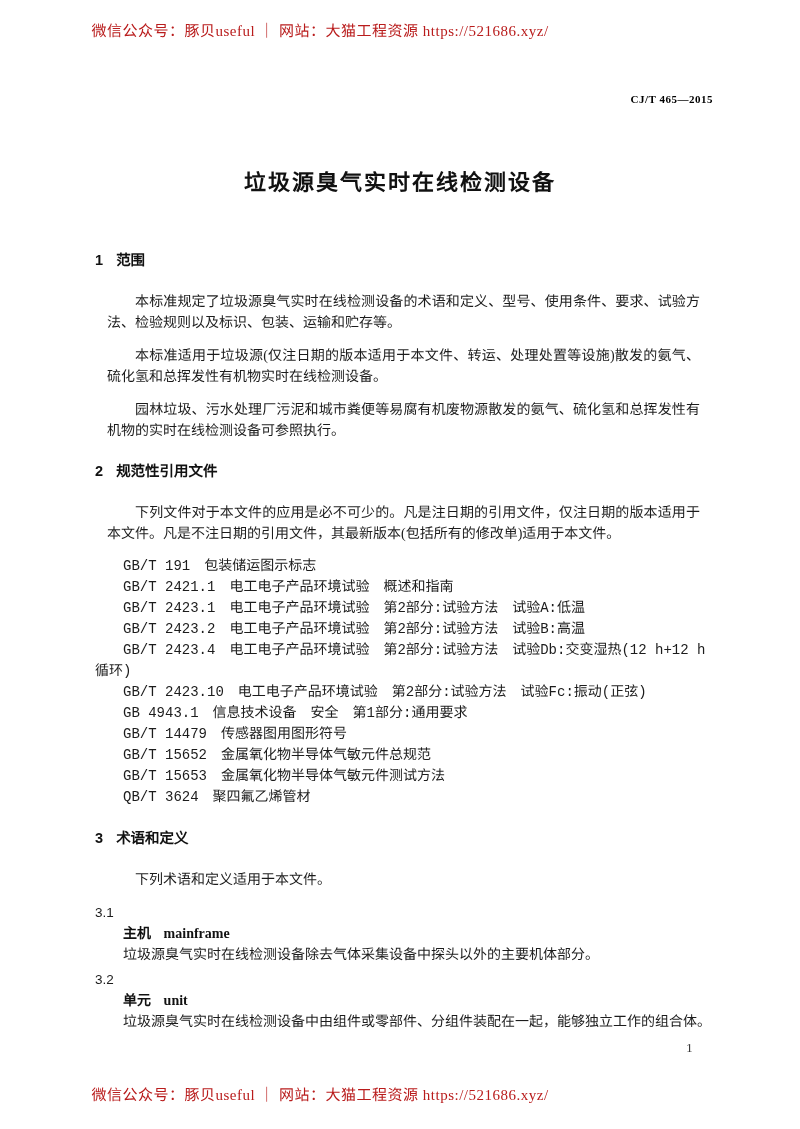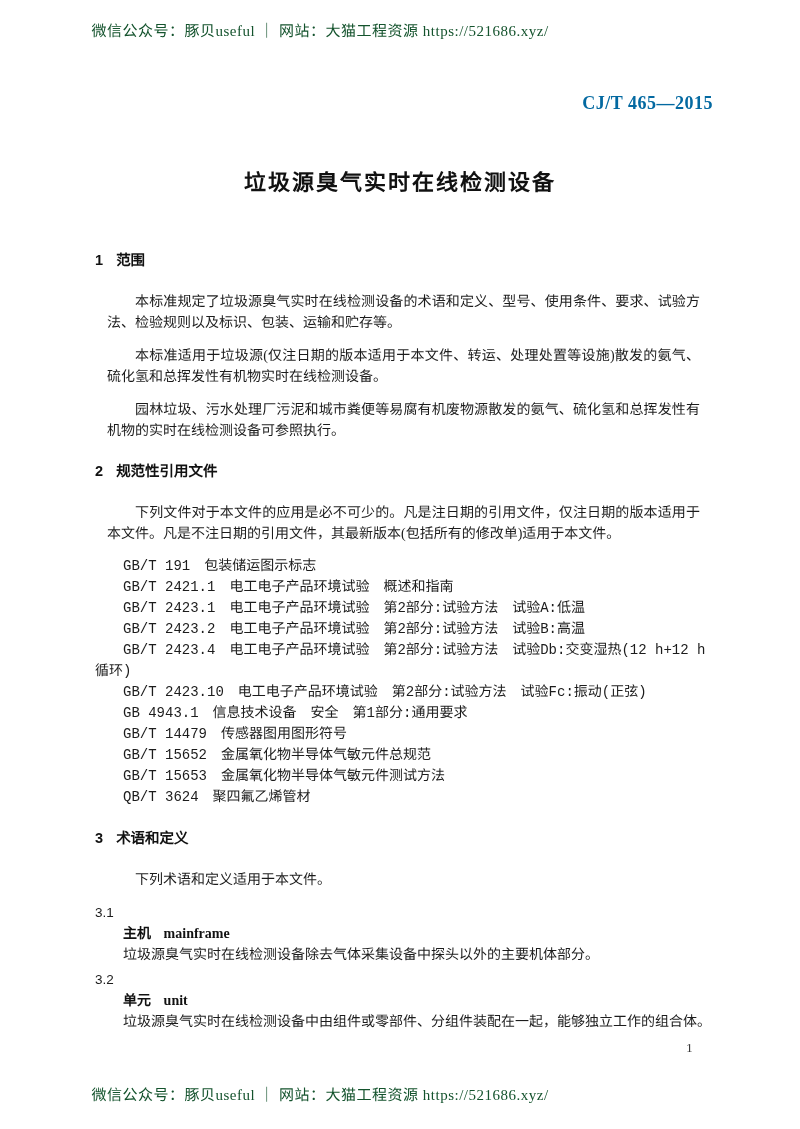--- a/index.html
+++ b/index.html
@@ -14,36 +14,36 @@
     background: #ffffff;
     overflow: hidden;
     font-family: "Liberation Serif", "DejaVu Serif", serif;
     color: #1c1c1c;
   }
   .watermark {
     position: absolute;
     left: 0;
     width: 640px;
     text-align: center;
-    color: #14532d;
+    color: #b91c1c;
     font-size: 15px;
     letter-spacing: 0.5px;
     white-space: nowrap;
   }
   .watermark-top { top: 19px; }
   .watermark-bottom { top: 1083px; }
 
   .header-code {
     position: absolute;
     top: 93px;
     right: 87px;
-    font-size: 18px;
+    font-size: 11px;
     font-weight: bold;
     letter-spacing: 0.5px;
-    color: #0369a1;
+    color: #000000;
     font-family: "Liberation Serif", "DejaVu Serif", serif;
   }
 
   .doc-title {
     position: absolute;
     top: 164px;
     left: 0;
     width: 800px;
     margin: 0;
     text-align: center;

